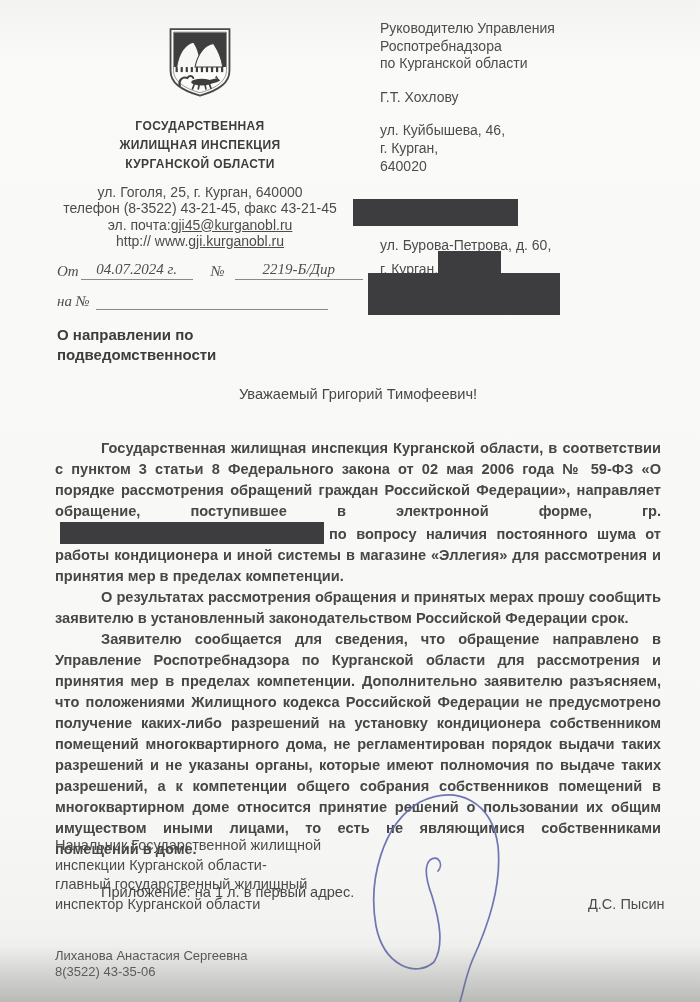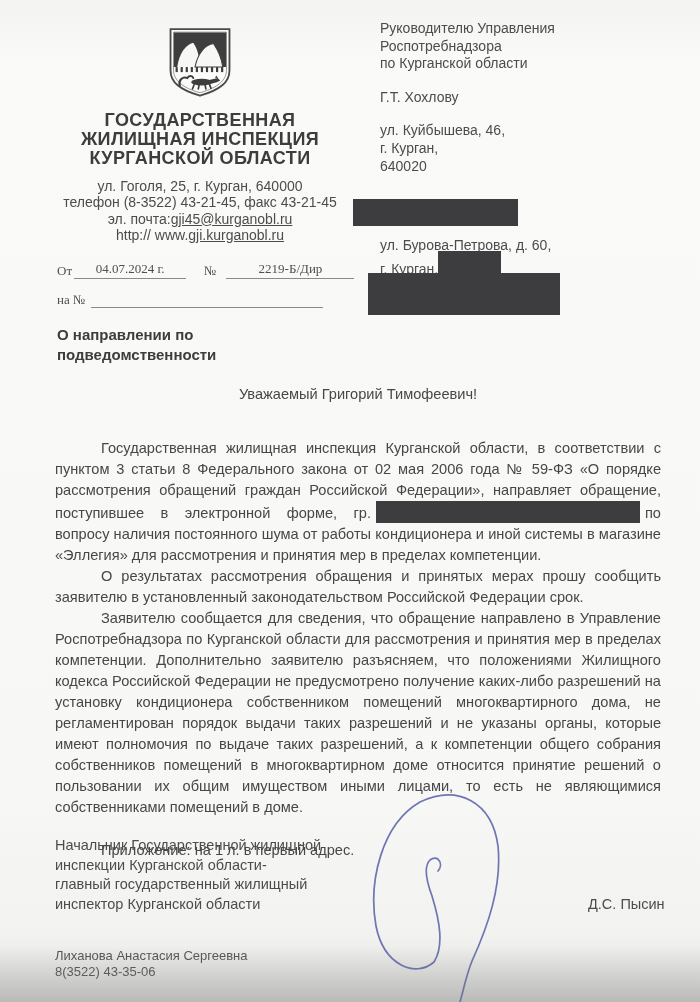--- a/index.html
+++ b/index.html
@@ -6,26 +6,26 @@
   #page{
     position:relative;width:700px;height:1002px;margin:0 auto;overflow:hidden;
     background:linear-gradient(180deg,#f3f3f1 0%,#fafaf8 6%,#f7f7f5 80%,#f2f2f0 93%,#e2e2e0 100%);
     font-family:"Liberation Sans",sans-serif;color:#4a4a4a;
   }
   .abs{position:absolute;}
 
   
   .letterhead{left:50px;top:26px;width:300px;text-align:center;}
   .emblem{display:block;margin:0 auto;}
-  .org-name{margin-top:13px;font-weight:bold;font-size:18px;line-height:19px;color:#3d3d3d;letter-spacing:.4px;}
+  .org-name{margin-top:19px;font-weight:bold;font-size:12px;line-height:19px;color:#3d3d3d;letter-spacing:.4px;}
   .contacts{margin-top:10px;font-size:14px;line-height:16.3px;color:#4c4c4c;}
   .u{text-decoration:underline;}
 
   
-  .ref{left:57px;top:261px;width:310px;font-family:"Liberation Serif",serif;font-size:13px;color:#4f4f4f;}
+  .ref{left:57px;top:261px;width:310px;font-family:"Liberation Serif",serif;font-size:15px;color:#4f4f4f;font-style:italic;}
   .ref-row{display:flex;align-items:flex-end;}
   .uline{border-bottom:1px solid #8a8a8a;display:inline-block;text-align:center;padding-bottom:1px;}
   .w-date{width:112px;margin-left:2px;}
   .no-label{margin-left:18px;}
   .w-num{width:128px;margin-left:10px;}
   .ref-row2{margin-top:13px;display:flex;align-items:flex-end;}
   .w-reply{width:232px;margin-left:6px;height:14px;}
 
   .subject{left:57px;top:325px;width:230px;font-weight:bold;font-size:15px;line-height:20px;color:#3d3d3d;}
 
@@ -36,21 +36,21 @@
   .redact{background:#3d3d40;}
   .rect1{left:353px;top:199px;width:165px;height:27px;}
   .street2{left:380px;top:237px;display:flex;align-items:center;font-size:14px;color:#4c4c4c;flex-direction:column;}
   .street2 .redact{width:63px;height:25px;margin-left:8px;margin-top:-2px;}
   .city2{left:380px;top:261px;font-size:14px;color:#4c4c4c;}
   .rect2{left:368px;top:273px;width:192px;height:42px;}
 
   
   .body{left:55px;top:384px;width:606px;font-size:14.6px;line-height:21px;color:#474747;}
   .salutation{text-align:center;margin:0 0 33px 0;}
-  .body p{margin:0;text-align:justify;text-indent:46px;}
+  .body p{margin:0;text-align:justify;text-indent:46px;font-weight:bold;}
   .redact-inline{display:inline-block;width:264px;height:22px;background:#3d3d40;vertical-align:-5px;margin:0 5px;}
   .attach{margin-top:22px;text-indent:46px;}
 
   .sig-block{left:55px;top:836px;width:340px;font-size:14.5px;line-height:19.5px;color:#4c4c4c;}
   .sig-name{left:588px;top:896px;font-size:14.5px;color:#4c4c4c;}
   .signature-svg{left:368px;top:776px;}
 
   .footer{left:55px;top:948px;font-size:13px;line-height:16px;color:#555;}
 
   .bottom-shade{left:0;bottom:0;width:700px;height:56px;

